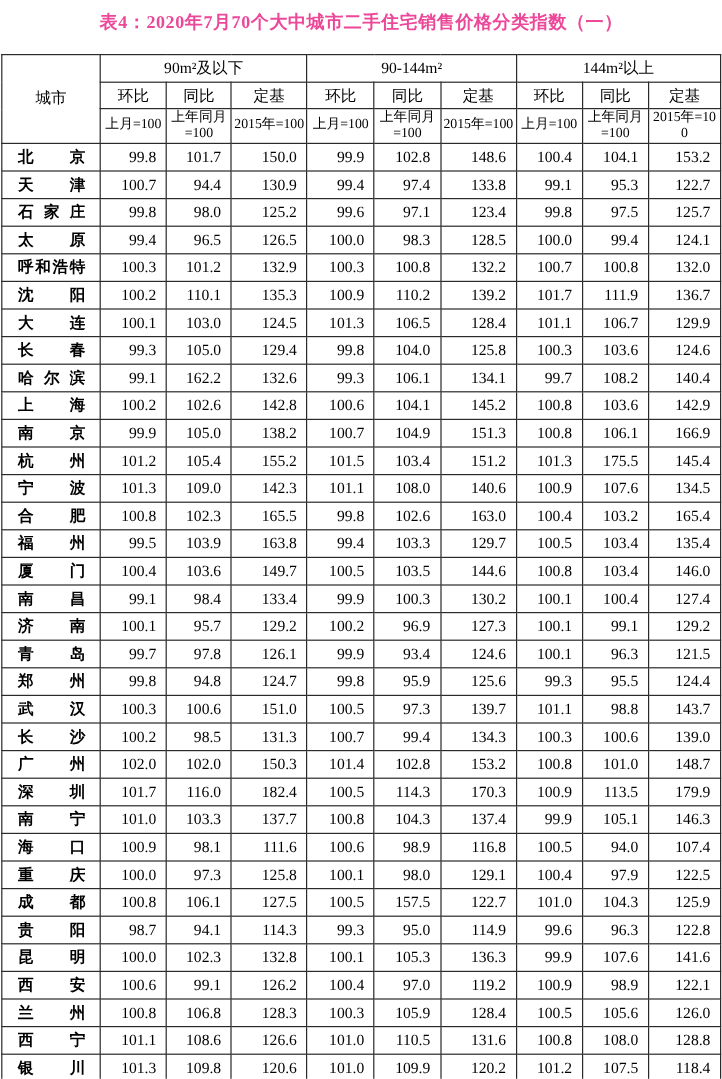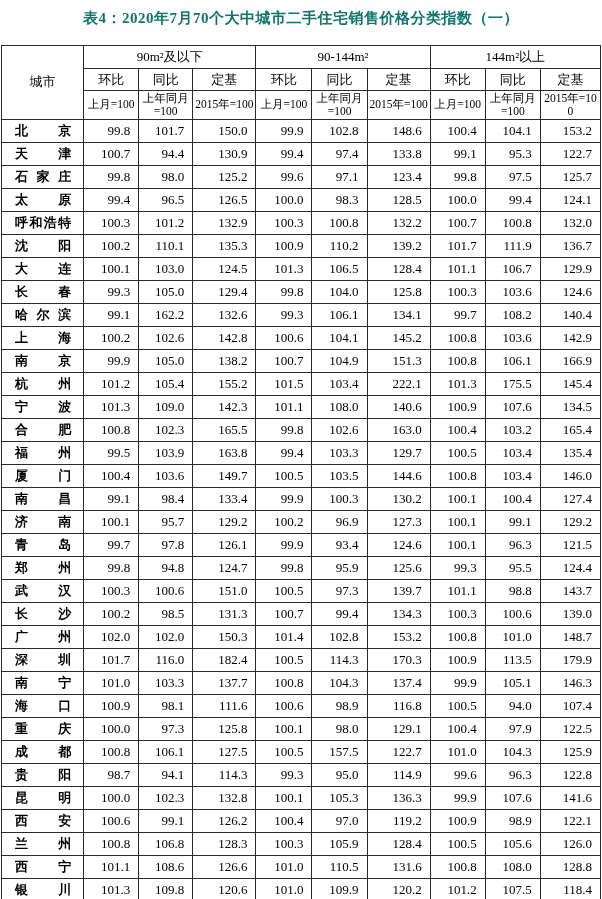--- a/index.html
+++ b/index.html
@@ -13,21 +13,21 @@
     font-family: "Liberation Serif", "DejaVu Serif", serif;
     color: #000;
     overflow: hidden;
   }
   .page-title {
     text-align: center;
     font-weight: bold;
     font-size: 15px;
     letter-spacing: 0.5px;
     padding-top: 9px;
-    color: #0f766e;
+    color: #ec4899;
   }
   table.index-table {
     border-collapse: collapse;
     table-layout: fixed;
     width: 600px;
     margin: 17px 0 0 1px;
   }
   .index-table th, .index-table td {
     border: 1px solid #2a2a2a;
     padding: 0;
@@ -251,21 +251,21 @@
         <td class="num">106.1</td>
         <td class="num">166.9</td>
       </tr>
       <tr>
         <td class="city">杭州</td>
         <td class="num">101.2</td>
         <td class="num">105.4</td>
         <td class="num">155.2</td>
         <td class="num">101.5</td>
         <td class="num">103.4</td>
-        <td class="num">222.1</td>
+        <td class="num">151.2</td>
         <td class="num">101.3</td>
         <td class="num">175.5</td>
         <td class="num">145.4</td>
       </tr>
       <tr>
         <td class="city">宁波</td>
         <td class="num">101.3</td>
         <td class="num">109.0</td>
         <td class="num">142.3</td>
         <td class="num">101.1</td>

